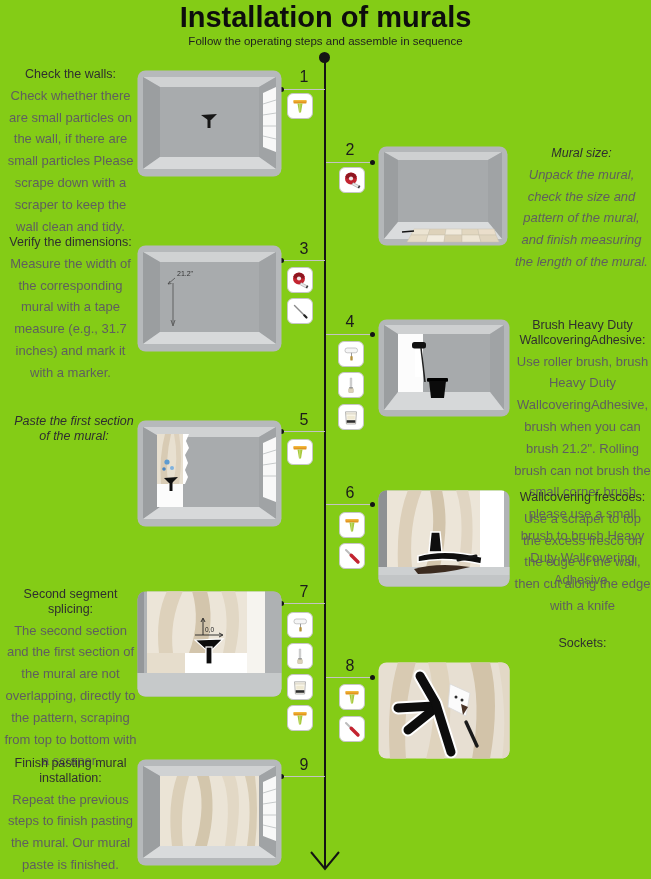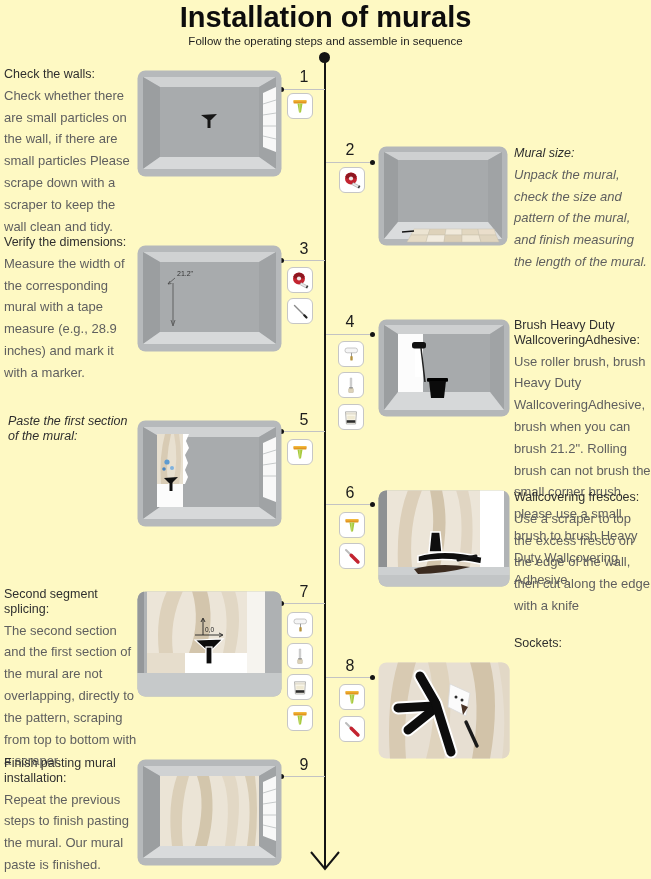--- a/index.html
+++ b/index.html
@@ -1,18 +1,18 @@
 <!DOCTYPE html>
 <html><head>
 <meta charset="utf-8">
 <style>
   * { margin:0; padding:0; box-sizing:border-box; }
   html,body { background:#fff; }
   body { font-family:"Liberation Sans", sans-serif; }
-  .canvas { position:relative; width:651px; height:879px; background:#fef9c3; overflow:hidden; }
+  .canvas { position:relative; width:651px; height:879px; background:#84cc16; overflow:hidden; }
 
   .page-title { position:absolute; top:1px; left:0; width:100%; text-align:center;
     font-size:29px; font-weight:700; color:#0d0d0d; }
   .page-subtitle { position:absolute; top:35px; left:0; width:100%; text-align:center;
     font-size:11.5px; color:#1f1f1f; }
 
   .timeline-line { position:absolute; left:324px; top:58px; width:2px; height:810px; background:#141414; }
   .timeline-dot { position:absolute; left:319px; top:52px; width:11px; height:11px; border-radius:50%; background:#141414; }
   .timeline-arrow { position:absolute; left:308px; top:850px; }
 
@@ -37,21 +37,21 @@
     background:#fff; display:flex; align-items:center; justify-content:center; }
   .t1a{left:287px;top:93px;}
   .t2a{left:339px;top:167px;}
   .t3a{left:287px;top:267px;} .t3b{left:287px;top:298px;}
   .t4a{left:338px;top:341px;} .t4b{left:338px;top:372px;} .t4c{left:338px;top:404px;}
   .t5a{left:287px;top:439px;}
   .t6a{left:339px;top:512px;} .t6b{left:339px;top:543px;}
   .t7a{left:287px;top:612px;} .t7b{left:287px;top:643px;} .t7c{left:287px;top:674px;} .t7d{left:287px;top:705px;}
   .t8a{left:339px;top:684px;} .t8b{left:339px;top:716px;}
 
-  .step-text { position:absolute; }
+  .step-text { position:absolute;text-align:center; }
   .st1{left:4px;top:67px;width:133px;}  .st2{left:514px;top:146px;width:135px;font-style:italic;}
   .st3{left:4px;top:235px;width:133px;} .st4{left:514px;top:318px;width:137px;}
   .st5{left:8px;top:414px;width:132px;font-style:italic;} .st6{left:514px;top:490px;width:137px;}
   .st7{left:4px;top:587px;width:133px;} .st8{left:514px;top:636px;width:137px;}
   .st9{left:4px;top:756px;width:133px;}
   .step-title { font-size:12.5px; font-weight:400; color:#2f2f2f; line-height:1.18; margin-bottom:3px; }
   .step-body { font-size:13px; color:#5f5f5f; line-height:1.68; }
 
   .img { position:absolute; }
   .img svg { display:block; width:100%; height:100%; }
@@ -234,21 +234,21 @@
   <div class="step-text st1">
     <h3 class="step-title">Check the walls:</h3>
     <p class="step-body">Check whether there are small particles on the wall, if there are small particles Please scrape down with a scraper to keep the wall clean and tidy.</p>
   </div>
   <div class="step-text st2">
     <h3 class="step-title">Mural size:</h3>
     <p class="step-body">Unpack the mural, check the size and pattern of the mural, and finish measuring the length of the mural.</p>
   </div>
   <div class="step-text st3">
     <h3 class="step-title">Verify the dimensions:</h3>
-    <p class="step-body">Measure the width of the corresponding mural with a tape measure (e.g., 28.9 inches) and mark it with a marker.</p>
+    <p class="step-body">Measure the width of the corresponding mural with a tape measure (e.g., 31.7 inches) and mark it with a marker.</p>
   </div>
   <div class="step-text st4">
     <h3 class="step-title">Brush Heavy Duty WallcoveringAdhesive:</h3>
     <p class="step-body">Use roller brush, brush Heavy Duty WallcoveringAdhesive, brush when you can brush 21.2". Rolling brush can not brush the small corner brush please use a small brush to brush Heavy Duty Wallcovering Adhesive.</p>
   </div>
   <div class="step-text st5">
     <h3 class="step-title">Paste the first section of the mural:</h3>
   </div>
   <div class="step-text st6">
     <h3 class="step-title">Wallcovering frescoes:</h3>

